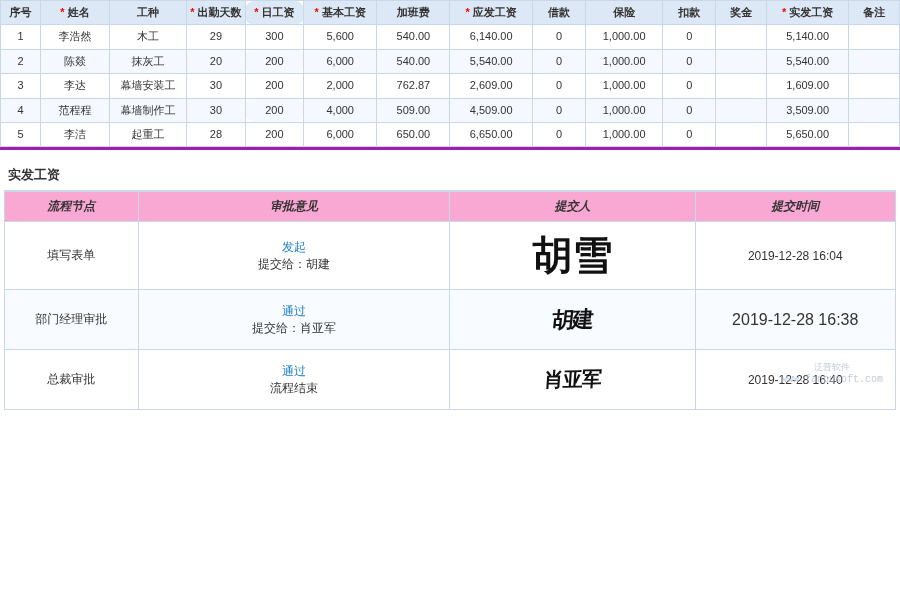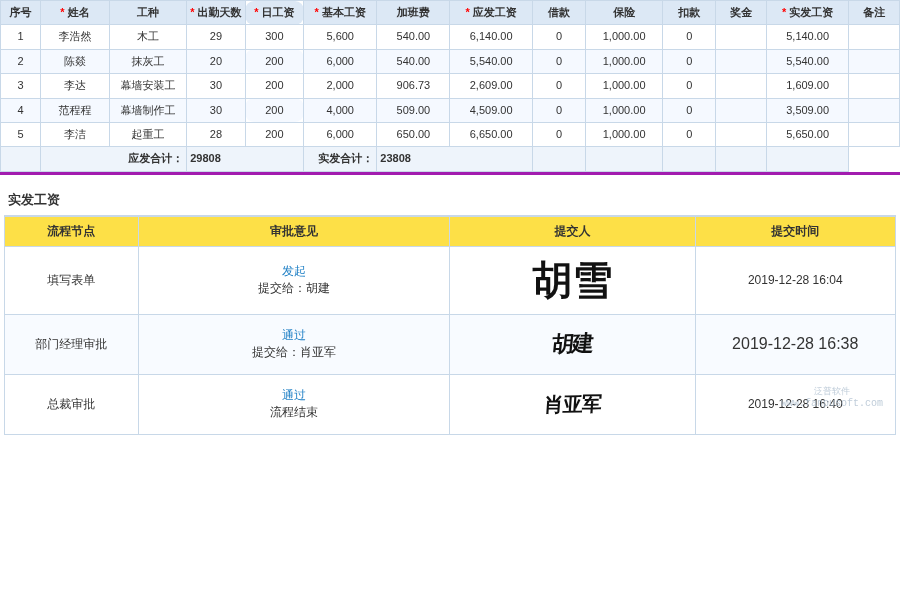--- a/index.html
+++ b/index.html
@@ -86,23 +86,24 @@
 
     .approval-table th, .approval-table td {
       border: 1px solid #c8d8e8;
       padding: 6px 8px;
       text-align: center;
       vertical-align: middle;
       font-size: 12px;
     }
 
     .approval-table thead th {
-      background-color: #fde047;
+      background-color: #f9a8d4;
       font-weight: bold;
       color: #333;
+      font-style: italic;
     }
 
     .approval-table tbody tr {
       background-color: #fff;
     }
 
     .approval-table tbody tr:nth-child(even) {
       background-color: #f8fbff;
     }
 
@@ -241,21 +242,21 @@
             <td class="col-actual">5,540.00</td>
             <td class="col-note"></td>
           </tr>
           <tr>
             <td class="col-seq">3</td>
             <td class="col-name">李达</td>
             <td class="col-job">幕墙安装工</td>
             <td class="col-days">30</td>
             <td class="col-daily">200</td>
             <td class="col-base">2,000</td>
-            <td class="col-ot">906.73</td>
+            <td class="col-ot">762.87</td>
             <td class="col-should">2,609.00</td>
             <td class="col-loan">0</td>
             <td class="col-ins">1,000.00</td>
             <td class="col-ded">0</td>
             <td class="col-bonus"></td>
             <td class="col-actual">1,609.00</td>
             <td class="col-note"></td>
           </tr>
           <tr>
             <td class="col-seq">4</td>
@@ -281,32 +282,20 @@
             <td class="col-daily">200</td>
             <td class="col-base">6,000</td>
             <td class="col-ot">650.00</td>
             <td class="col-should">6,650.00</td>
             <td class="col-loan">0</td>
             <td class="col-ins">1,000.00</td>
             <td class="col-ded">0</td>
             <td class="col-bonus"></td>
             <td class="col-actual">5,650.00</td>
             <td class="col-note"></td>
-          </tr>
-          <tr class="summary-row">
-            <td></td>
-            <td colspan="2" style="text-align: right;">应发合计：</td>
-            <td colspan="2" style="text-align: left;">29808</td>
-            <td style="text-align: right;">实发合计：</td>
-            <td colspan="2" style="text-align: left;">23808</td>
-            <td></td>
-            <td></td>
-            <td></td>
-            <td></td>
-            <td></td>
           </tr>
         </tbody>
     </table>
   </div>
 </div>
 
 <div class="approval-section">
   <div class="approval-title">实发工资</div>
   <table class="approval-table">
     <thead>

